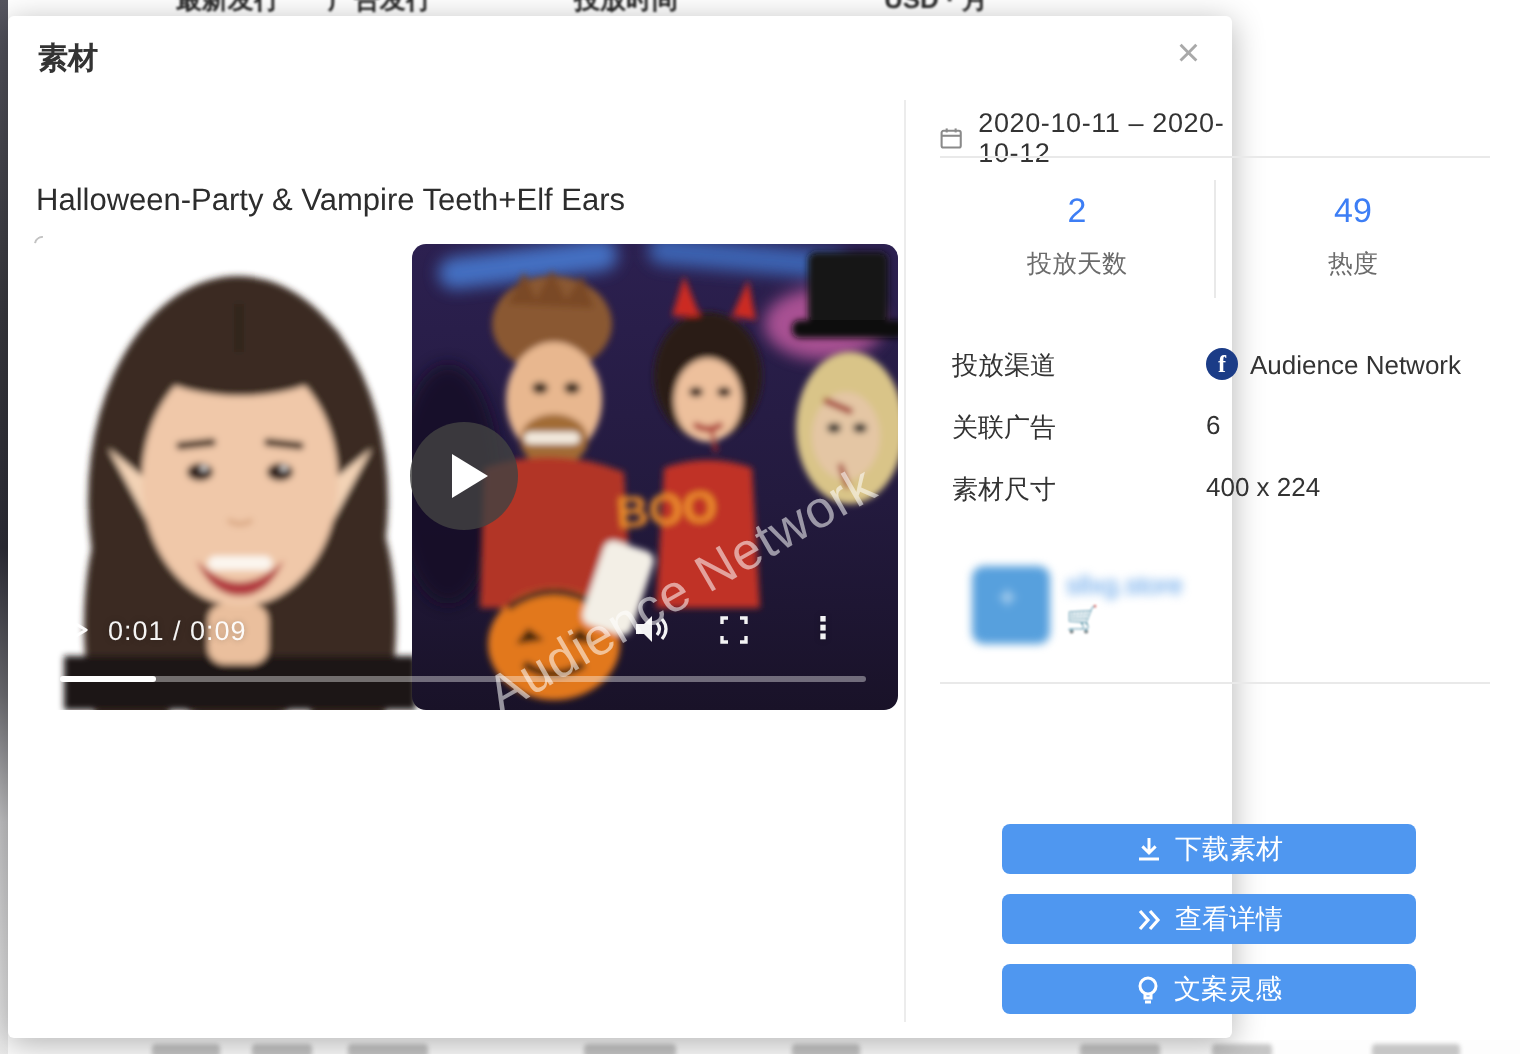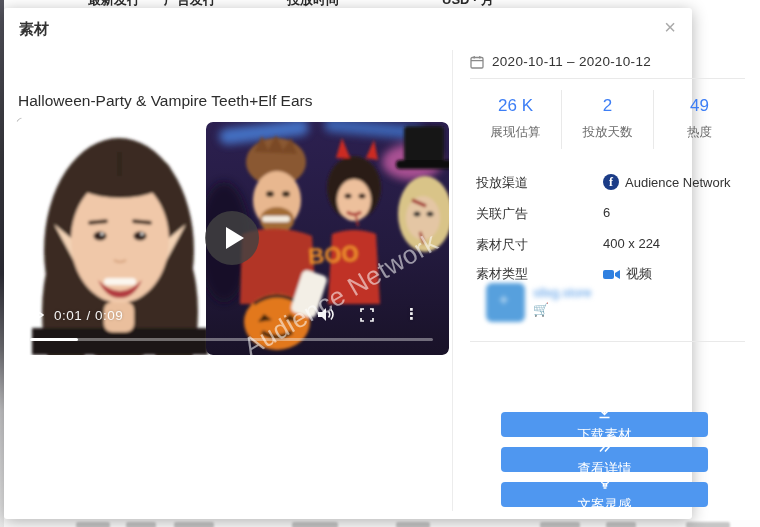--- a/index.html
+++ b/index.html
@@ -10,21 +10,21 @@
   }
   
   .bg-left { position:absolute; left:0; top:0; width:4px; height:100%;
     background:linear-gradient(180deg,#55555f 0%,#39393f 30%,#2e2e38 52%,#6f6f74 66%,#c6c6c8 78%,#ececec 100%); }
   .bg-top { position:absolute; left:4px; top:0; right:0; height:8px; overflow:hidden; background:#fff; }
   .bg-top span { position:absolute; top:-9px; font-size:13px; font-weight:700; color:#2a2a2a; filter:blur(.6px); white-space:nowrap; }
   .bg-bottom { position:absolute; left:4px; bottom:0; right:0; height:7px; overflow:hidden; background:#fdfdfd; }
   .bg-bottom i { position:absolute; top:2px; height:7px; background:#9a9a9a; opacity:.55; filter:blur(1px); border-radius:2px; }
 
   
-  .modal { position:absolute; left:4px; top:8px; width:688px; height:511px;
+  .modal { position:absolute; left:4px; top:8px; width:612px; height:511px;
     background:#fff; border-radius:3px; box-shadow:0 3px 16px rgba(0,0,0,.30); }
   .modal-title { position:absolute; left:15px; top:12px; font-size:15px; font-weight:700; color:#333; }
   .close-x { position:absolute; right:16px; top:8px; font-size:20px; color:#a9a9a9; cursor:pointer; line-height:22px; }
   .v-divider { position:absolute; left:448px; top:42px; bottom:8px; width:1px; background:#ececec; }
 
   
   .creative-title { position:absolute; left:14px; top:44px; width:424px; font-size:15.5px; color:#2d2d2d;margin-top:40px; }
   .creative-desc  { position:absolute; left:14px; top:70px; width:437px; font-size:13px; color:#333;
                     line-height:26px; word-break:break-all; }
   .stray-arc { position:absolute; left:13px; top:110px; width:8px; height:8px; border:1.4px solid transparent;
@@ -73,21 +73,21 @@
   .advertiser { position:absolute; left:482px; top:275px; width:259px; height:44px; }
   .adv-avatar { position:absolute; left:0; top:0; width:39px; height:39px; border-radius:6px;
     background:#57a0dd; filter:blur(2px); cursor:pointer; }
   .adv-avatar::after { content:"+"; position:absolute; left:13px; top:8px; color:rgba(255,255,255,.8); font-size:16px; }
   .adv-name { position:absolute; left:47px; top:2px; font-size:13px; color:#4e97e6; filter:blur(2.5px); cursor:pointer; }
   .adv-badge { position:absolute; left:47px; top:19px; font-size:13px; filter:blur(.4px); }
   .h-div2 { position:absolute; left:466px; top:333px; width:275px; height:1px; background:#e9e9e9; }
 
   .action-btn { position:absolute; left:497px; width:207px; height:25px; border:none; border-radius:4px;
     background:#4f97f0; color:#fff; font-size:13.5px; display:flex; align-items:center; justify-content:center;
-    gap:7px; cursor:pointer; font-family:inherit;flex-direction:column; }
+    gap:7px; cursor:pointer; font-family:inherit; }
   .action-btn svg { flex:0 0 auto; }
 </style>
 </head>
 <body>
 
 <div class="screen">
 
   <div class="bg-top">
     <span style="left:84px">最新发行</span>
     <span style="left:160px">广告发行</span>
@@ -239,24 +239,20 @@
         <line x1="1" y1="5.6" x2="13" y2="5.6" stroke="#8a8a8a" stroke-width="1.3"></line>
         <line x1="4.2" y1="1" x2="4.2" y2="3.5" stroke="#8a8a8a" stroke-width="1.3"></line>
         <line x1="9.8" y1="1" x2="9.8" y2="3.5" stroke="#8a8a8a" stroke-width="1.3"></line>
       </svg>
       <span>2020-10-11 – 2020-10-12</span>
     </div>
     <div class="h-div1"></div>
 
     <div class="stats">
       <div class="stat">
-        <div class="val">26 K</div>
-        <div class="lab">展现估算</div>
-      </div>
-      <div class="stat">
         <div class="val">2</div>
         <div class="lab">投放天数</div>
       </div>
       <div class="stat">
         <div class="val">49</div>
         <div class="lab">热度</div>
       </div>
     </div>
 
     <div class="detail-row" style="top:166px">
@@ -267,30 +263,20 @@
       </span>
     </div>
     <div class="detail-row" style="top:197px">
       <span class="dlab">关联广告</span>
       <span class="dval">6</span>
     </div>
     <div class="detail-row" style="top:228px">
       <span class="dlab">素材尺寸</span>
       <span class="dval">400 x 224</span>
     </div>
-    <div class="detail-row" style="top:257px">
-      <span class="dlab">素材类型</span>
-      <span class="dval">
-        <svg width="17" height="13" viewBox="0 0 17 13">
-          <rect x="0" y="2" width="11" height="9" rx="2" fill="#2f80e0"></rect>
-          <polygon points="12,5 17,2 17,11 12,8" fill="#2f80e0"></polygon>
-        </svg>
-        <span>视频</span>
-      </span>
-    </div>
 
     <div class="advertiser">
       <div class="adv-avatar"></div>
       <div class="adv-name">sllxg.store</div>
       <div class="adv-badge">🛒</div>
     </div>
     <div class="h-div2"></div>
 
     <button class="action-btn" style="top:404px">
       <svg width="13" height="13" viewBox="0 0 13 13">

